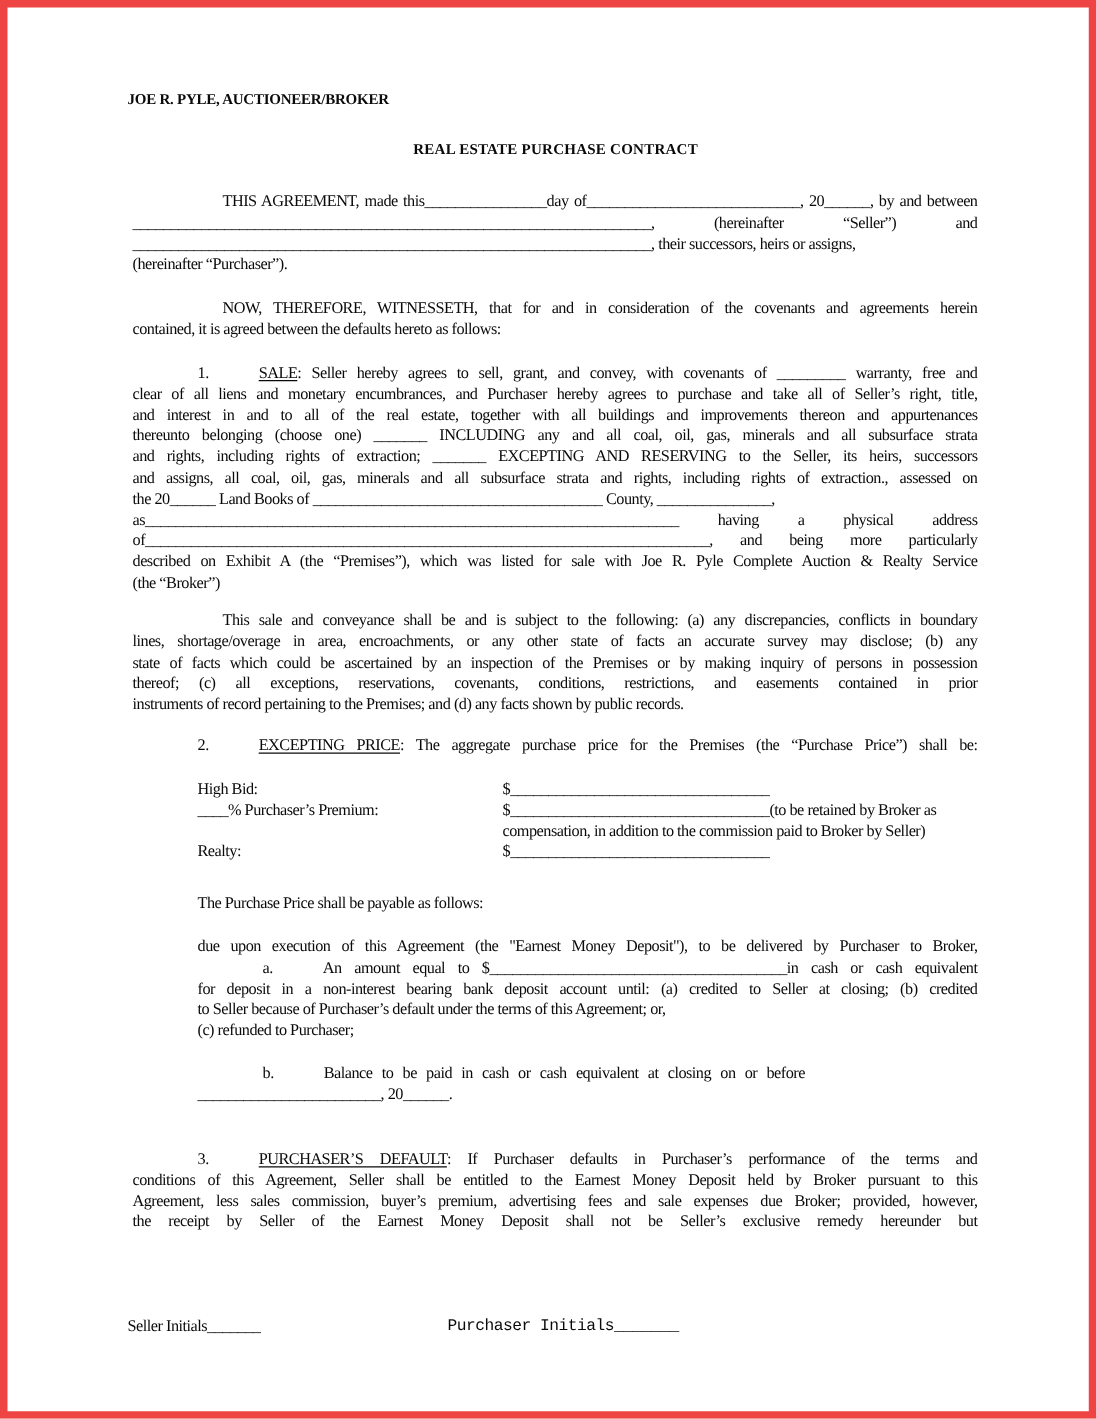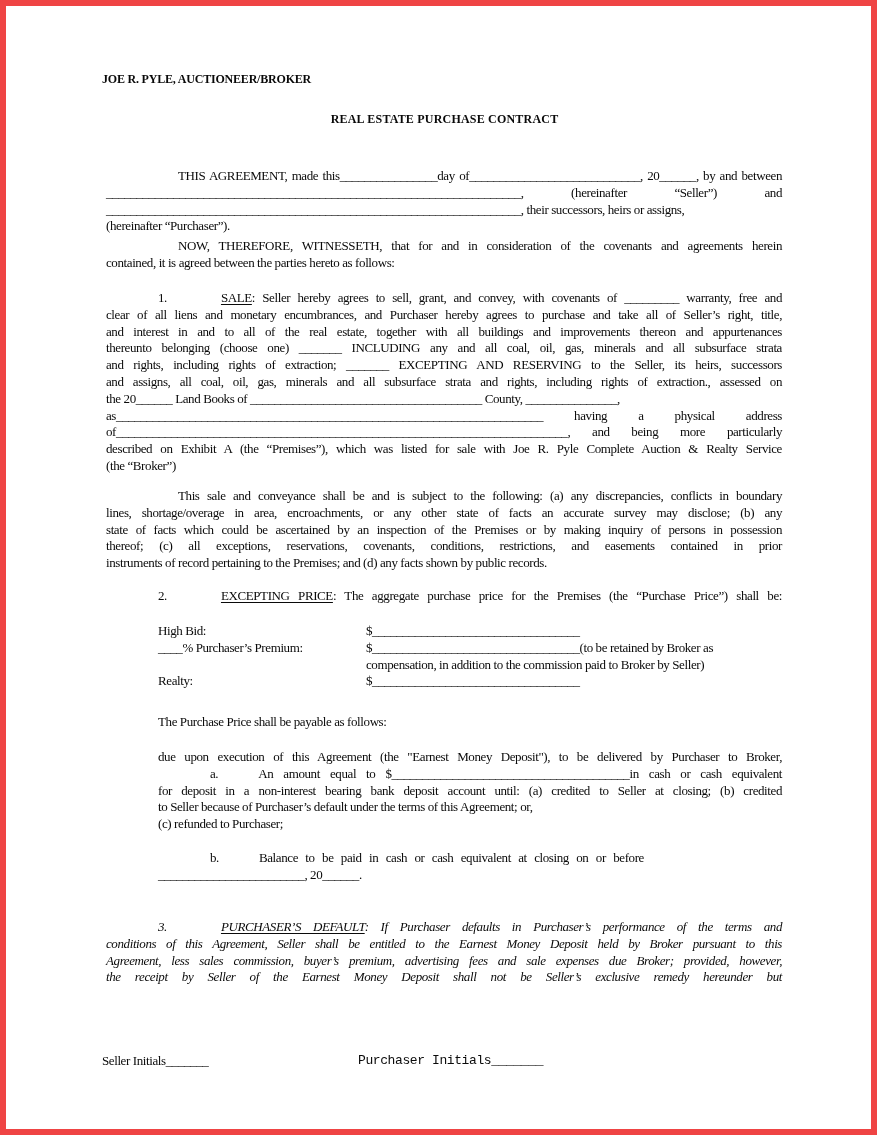--- a/index.html
+++ b/index.html
@@ -38,21 +38,20 @@
     text-align: left;
     word-spacing: 4.5px;
   }
   .tab {
     display: inline-block;
     height: 1px;
   }
   .uline {
     text-decoration: underline;
     text-underline-offset: 2px;
-    margin-left: 14px;
   }
   .broker-header {
     font-size: 12px;
     font-weight: bold;
     letter-spacing: -0.2px;
   }
   .doc-title {
     width: 877px;
     text-align: center;
     font-size: 12px;
@@ -61,49 +60,50 @@
   }
   .prow {
     display: flex;
   }
   .plabel {
     flex: none;
     width: 208px;
   }
   .pvalue {
     flex: 1;
+    margin-left: 36px;
   }
   .footer-item {
     position: absolute;
     top: 0;
     font-size: 13px;
     line-height: 17px;
     letter-spacing: -0.4px;
     white-space: nowrap;
   }
 </style>
 </head>
 <body>
 
 <div class="page">
 
   <div class="block broker-header" style="left:96px; top:66px;">JOE R. PYLE, AUCTIONEER/BROKER</div>
 
   <div class="block doc-title" style="left:0; top:106px;">REAL ESTATE PURCHASE CONTRACT</div>
 
   <div class="block" style="left:100px; top:147px; width:676px;">
-      <div class="line just" style="text-indent: 72px; margin-top: 15px;">THIS AGREEMENT, made this________________day of____________________________, 20______, by and between</div>
+      <div class="line just" style="text-indent: 72px;">THIS AGREEMENT, made this________________day of____________________________, 20______, by and between</div>
       <div class="line just">____________________________________________________________________, (hereinafter “Seller”) and</div>
       <div class="line left">____________________________________________________________________, their successors, heirs or assigns,</div>
       <div class="line left">(hereinafter “Purchaser”).</div>
     </div>
 
   <div class="block" style="left:100px; top:232px; width:676px;">
       <div class="line just" style="text-indent: 72px;">NOW, THEREFORE, WITNESSETH, that for and in consideration of the covenants and agreements herein</div>
-      <div class="line left">contained, it is agreed between the parties hereto as follows:</div>
+      <div class="line left">contained, it is agreed between the defaults hereto as follows:</div>
     </div>
 
   <div class="block" style="left:100px; top:284px; width:676px;">
       <div class="line just" style="text-indent: 52px;">1.<span class="tab" style="width: 40px;"></span><span class="uline">SALE</span>: Seller hereby agrees to sell, grant, and convey, with covenants of _________ warranty, free and</div>
       <div class="line just">clear of all liens and monetary encumbrances, and Purchaser hereby agrees to purchase and take all of Seller’s right, title,</div>
       <div class="line just">and interest in and to all of the real estate, together with all buildings and improvements thereon and appurtenances</div>
       <div class="line just">thereunto belonging (choose one) _______ INCLUDING any and all coal, oil, gas, minerals and all subsurface strata</div>
       <div class="line just">and rights, including rights of extraction; _______ EXCEPTING AND RESERVING to the Seller, its heirs, successors</div>
       <div class="line just">and assigns, all coal, oil, gas, minerals and all subsurface strata and rights, including rights of extraction., assessed on</div>
       <div class="line left">the 20______ Land Books of ______________________________________ County, _______________,</div>
@@ -154,21 +154,21 @@
       <div class="line just">for deposit in a non-interest bearing bank deposit account until: (a) credited to Seller at closing; (b) credited</div>
       <div class="line left">to Seller because of Purchaser’s default under the terms of this Agreement; or,</div>
       <div class="line left">(c) refunded to Purchaser;</div>
     </div>
 
   <div class="block" style="left:152px; top:844px; width:624px;">
       <div class="line spread" style="text-indent: 52px;">b.<span class="tab" style="width: 40px;"></span>Balance to be paid in cash or cash equivalent at closing on or before</div>
       <div class="line left">________________________, 20______.</div>
     </div>
 
-  <div class="block" style="left:100px; top:913px; width:676px;font-style:italic;">
+  <div class="block" style="left:100px; top:913px; width:676px;">
       <div class="line just" style="text-indent: 52px;">3.<span class="tab" style="width: 40px;"></span><span class="uline">PURCHASER’S DEFAULT</span>: If Purchaser defaults in Purchaser’s performance of the terms and</div>
       <div class="line just">conditions of this Agreement, Seller shall be entitled to the Earnest Money Deposit held by Broker pursuant to this</div>
       <div class="line just">Agreement, less sales commission, buyer’s premium, advertising fees and sale expenses due Broker; provided, however,</div>
       <div class="line just">the receipt by Seller of the Earnest Money Deposit shall not be Seller’s exclusive remedy hereunder but</div>
     </div>
 
   <div class="block" style="left:0; top:1046px; width:877px; height:20px;">
     <span class="footer-item" style="left:96px;"><span>Seller Initials</span><span>_______</span></span>
     <span class="footer-item" style="left:352px;font-family:Liberation Mono, monospace;"><span>Purchaser Initials</span><span>_______</span></span>
   </div>

